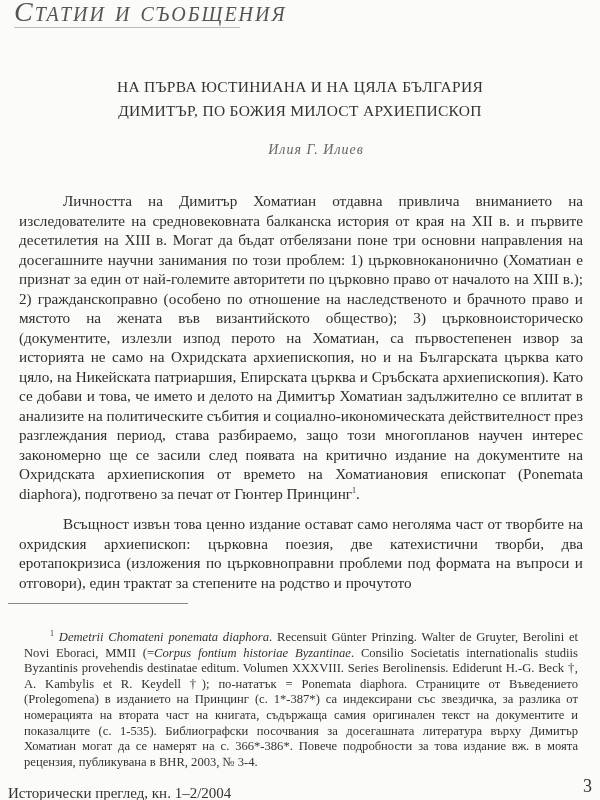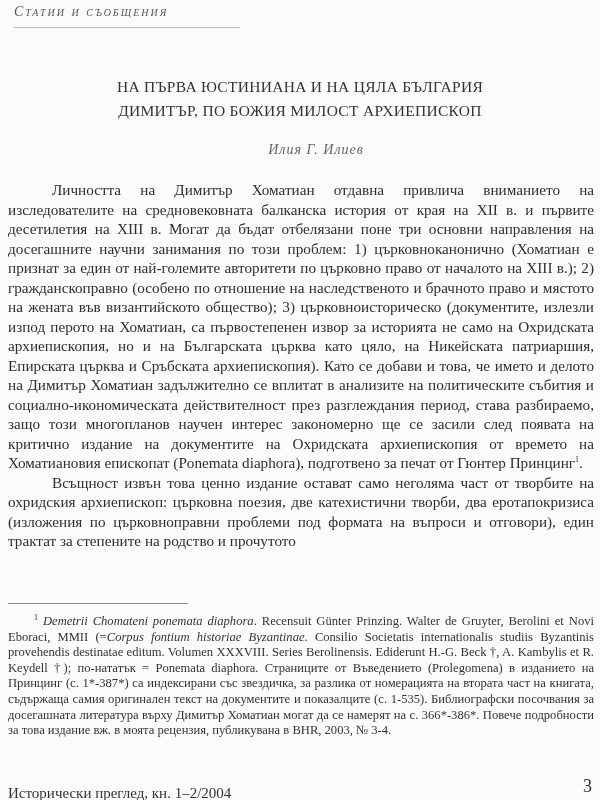--- a/index.html
+++ b/index.html
@@ -6,50 +6,50 @@
   body {
     width:600px; height:800px; overflow:hidden;
     background:#fbfbf9;
     color:#2a2a2a;
     font-family: "Liberation Serif", "DejaVu Serif", serif;
     position:relative;
   }
   .page { position:absolute; inset:0; }
   .running-head {
     position:absolute; left:14px; top:0px;
-    font-style:italic; font-size:14px; letter-spacing:2px;
+    font-style:italic; font-size:28px; letter-spacing:2px;
     color:#555; font-variant:small-caps;
     border-bottom:1px solid #bbb; padding-bottom:1px;
     width:226px; height:26px; line-height:24px; white-space:nowrap;
   }
   .title {
     position:absolute; left:0; width:600px; top:75px;
     text-align:center; font-size:15.5px; line-height:24px;
     letter-spacing:0.3px; color:#333;
   }
   .author {
     position:absolute; left:16px; width:600px; top:142px;
     text-align:center; font-style:italic; font-size:14px; color:#666;
     letter-spacing:1px;
   }
   .body-text {
     position:absolute; left:8px; width:586px; top:180px;
     font-size:15.2px; line-height:19.5px; text-align:justify;
     color:#2e2e2e;
   }
-  .body-text p { margin:0; text-indent:44px; }
+  .body-text p { margin:11px; text-indent:44px; }
   .footnote-rule {
     position:absolute; left:8px; top:603px; width:180px; height:0;
     border-top:1px solid #888;
   }
   .footnotes {
     position:absolute; left:8px; width:586px; top:614px;
     font-size:12.6px; line-height:15.6px; text-align:justify; color:#333;
   }
-  .footnotes p { margin:0; text-indent:26px; }
+  .footnotes p { margin:16px; text-indent:26px; }
   sup { font-size:8px; vertical-align:super; line-height:0; }
   .journal {
     position:absolute; left:8px; top:785px; font-size:15px; color:#333;
   }
   .page-number {
     position:absolute; right:8px; top:776px; font-size:18px; color:#333;
   }
 </style>
 </head>
 <body>

